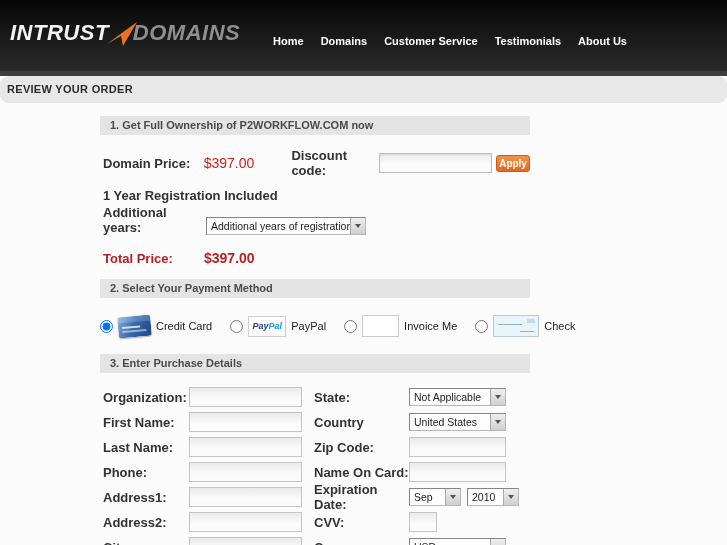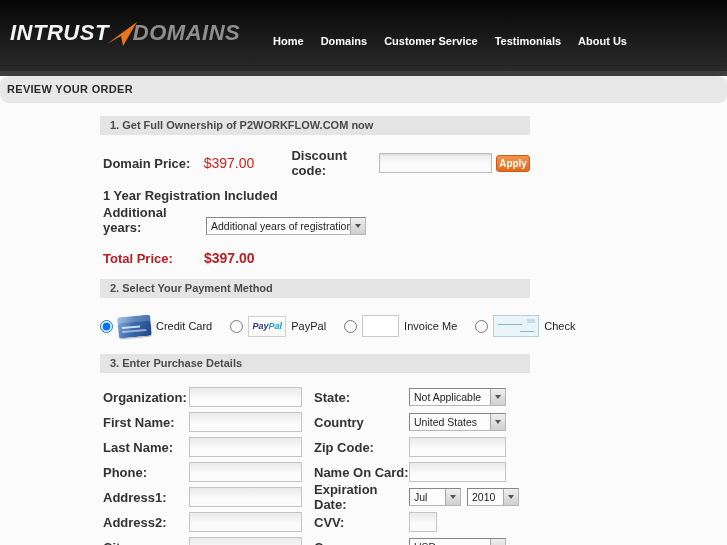--- a/index.html
+++ b/index.html
@@ -219,21 +219,21 @@
       <span class="lbl lbl-right">Name On Card:</span>
       <span class="fld-right"><input type="text" class="txt" style=""></span>
     </div>
 
     <div class="frow">
       <span class="lbl lbl-left">Address1:</span>
       <span class="fld-left"><input type="text" class="txt" style=""></span>
       <span class="lbl lbl-right">Expiration Date:</span>
       <span class="exp-wrap">
         <div class="sel sel-half">
-          <span class="sel-txt">Jul</span>
+          <span class="sel-txt">Sep</span>
           <span class="sel-btn">
               <span class="arrow"></span>
             </span>
         </div>
         <div class="sel sel-half">
           <span class="sel-txt">2010</span>
           <span class="sel-btn">
               <span class="arrow"></span>
             </span>
         </div>

